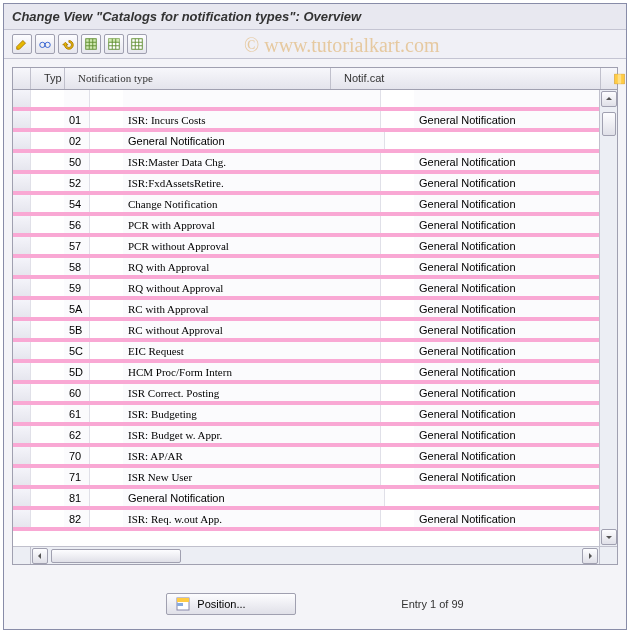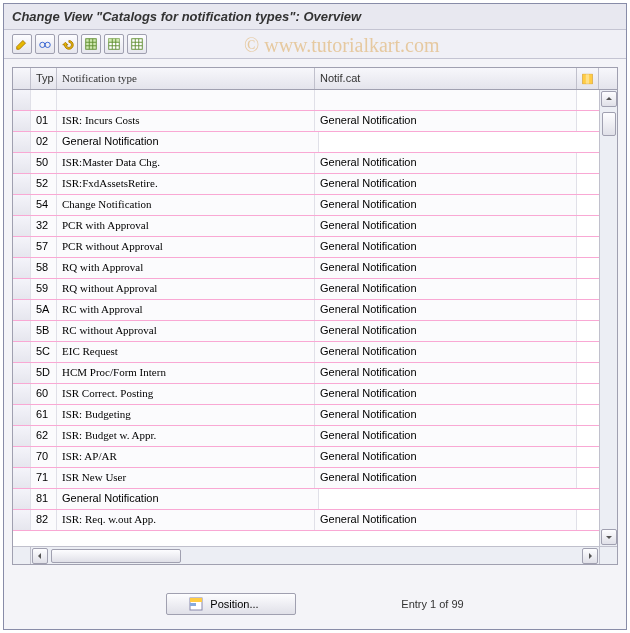--- a/index.html
+++ b/index.html
@@ -5,43 +5,43 @@
   * { box-sizing: border-box; font-family: Arial, sans-serif; font-size: 11px; }
   body { margin: 0; background: #fff; width: 630px; height: 633px; position: relative; }
   .window { position: absolute; left: 3px; top: 3px; width: 624px; height: 627px; border: 1px solid #888ca8; background: #f4f4f8; }
   .titlebar { background: #e8e8f0; padding: 5px 8px; border-bottom: 1px solid #c4c4d2; }
   .title { font-weight: bold; font-style: italic; font-size: 13px; color: #333; }
   .toolbar { padding: 4px 8px; display: flex; gap: 3px; border-bottom: 1px solid #c4c4d2; background: #f0f0f6; }
   .tbtn { width: 20px; height: 20px; border: 1px solid #a0a0b0; background: linear-gradient(#fdfdff,#e6e6ee); border-radius: 2px; display: flex; align-items: center; justify-content: center; cursor: pointer; }
   .tbtn svg { width: 14px; height: 14px; }
   .content { padding: 8px 8px 0 8px; }
   .grid-wrap { border: 1px solid #a0a0b0; background: #fff; position: relative; height: 498px; display: flex; flex-direction: column; }
-  .grid-head { display: flex; background: linear-gradient(#f7f7fb,#e4e4ec); border-bottom: 1px solid #a0a0b0; height: 22px; }
+  .grid-head { display: flex; background: linear-gradient(#f7f7fb,#e4e4ec); border-bottom: 1px solid #a0a0b0; height: 22px; gap: 8px; }
   .gh { border-right: 1px solid #c0c0cc; padding: 4px 5px; color: #333; overflow: hidden; white-space: nowrap; }
   .col-sel { width: 18px; flex: none; }
   .col-typ { width: 26px; flex: none; }
   .col-ntype { width: 258px; flex: none; font-family: Liberation Serif, serif; }
   .col-ncat { width: 262px; flex: none; }
   .col-cfg { width: 22px; flex: none; display:flex;align-items:center;justify-content:center;cursor:pointer;}
   .grid-body { flex: 1; overflow: hidden; position: relative; display: flex; }
   .rows { flex: 1; overflow: hidden; }
-  .row { display: flex; height: 21px; border-bottom: 1px solid #f9a8d4; }
+  .row { display: flex; height: 21px; border-bottom: 4px solid #f9a8d4; gap: 33px; }
   .row .cell { border-right: 1px solid #e0e0e8; padding: 3px 5px; overflow: hidden; white-space: nowrap; background: #fbfbfd; }
   .row .cell.sel { background: linear-gradient(#f4f4fa,#e6e6ee); cursor: pointer; }
   .vscroll { width: 18px; background: #eceef4; border-left: 1px solid #c0c0cc; display: flex; flex-direction: column; align-items: center; }
   .vbtn { width: 16px; height: 16px; margin: 1px 0; background: linear-gradient(#fdfdff,#e0e0e8); border: 1px solid #a0a0b0; border-radius: 2px; display:flex;align-items:center;justify-content:center;cursor:pointer;}
   .vtrack { flex: 1; width: 16px; position: relative; }
   .vthumb { position: absolute; top: 4px; width: 14px; left: 1px; height: 24px; background: linear-gradient(#fdfdff,#e0e0e8); border: 1px solid #a0a0b0; border-radius: 2px; cursor:pointer;}
   .hscroll { height: 18px; background: #eceef4; border-top: 1px solid #c0c0cc; display: flex; align-items: center; }
   .hspacer { width: 18px; height: 100%; border-right: 1px solid #c0c0cc; }
   .hbtn { width: 16px; height: 16px; margin: 0 1px; background: linear-gradient(#fdfdff,#e0e0e8); border: 1px solid #a0a0b0; border-radius: 2px; display:flex;align-items:center;justify-content:center;cursor:pointer;}
   .htrack { flex: 1; position: relative; height: 16px; }
   .hthumb { position: absolute; left: 2px; width: 130px; height: 14px; top: 1px; background: linear-gradient(#fdfdff,#e0e0e8); border: 1px solid #a0a0b0; border-radius: 2px; cursor:pointer;}
   .footer { position: absolute; left: 0; right: 0; bottom: 14px; display: flex; align-items: center; justify-content: center; gap: 70px; }
-  .pos-btn { display: inline-flex; align-items: center; background: linear-gradient(#fdfdff,#e0e0e8); border: 1px solid #a0a0b0; border-radius: 2px; height: 22px; padding: 0 24px 0 21px; cursor: pointer; min-width: 130px; }
+  .pos-btn { display: inline-flex; align-items: center; background: linear-gradient(#fdfdff,#e0e0e8); border: 1px solid #a0a0b0; border-radius: 2px; height: 22px; padding: 0 24px 0 8px; cursor: pointer; min-width: 130px; }
   .pos-btn .ic { width: 16px; height: 16px; margin-right: 6px; display:flex;align-items:center;justify-content:center;}
   .entry-txt { color: #333; margin-left: 35px; }
   .watermark { position: absolute; top: 30px; left: 240px; font-size: 20px; color: #e6c9a0; font-family: Georgia, serif; pointer-events:none;}
 </style>
 </head>
 <body>
 
 <div class="window">
   <div class="titlebar">
     <span class="title">Change View "Catalogs for notification types": Overview</span>
@@ -134,21 +134,21 @@
               <div class="cell col-ncat">General Notification</div>
             </div>
             <div class="row">
               <div class="cell sel col-sel"></div>
               <div class="cell col-typ">54</div>
               <div class="cell col-ntype">Change Notification</div>
               <div class="cell col-ncat">General Notification</div>
             </div>
             <div class="row">
               <div class="cell sel col-sel"></div>
-              <div class="cell col-typ">32</div>
+              <div class="cell col-typ">56</div>
               <div class="cell col-ntype">PCR with Approval</div>
               <div class="cell col-ncat">General Notification</div>
             </div>
             <div class="row">
               <div class="cell sel col-sel"></div>
               <div class="cell col-typ">57</div>
               <div class="cell col-ntype">PCR without Approval</div>
               <div class="cell col-ncat">General Notification</div>
             </div>
             <div class="row">

